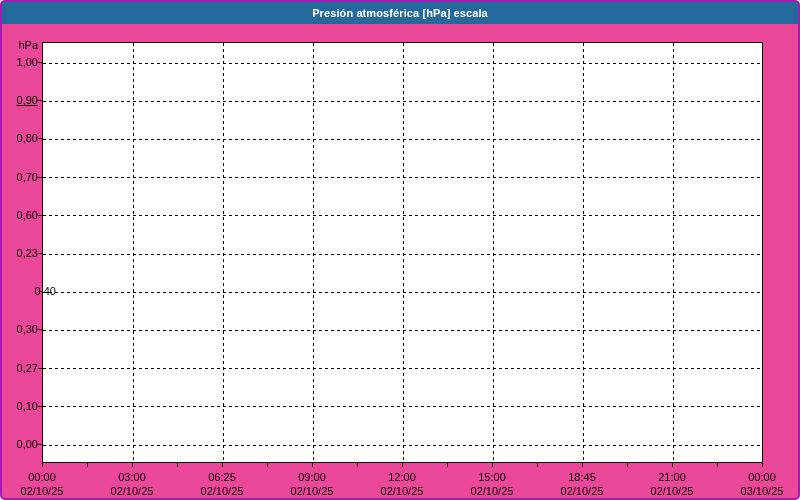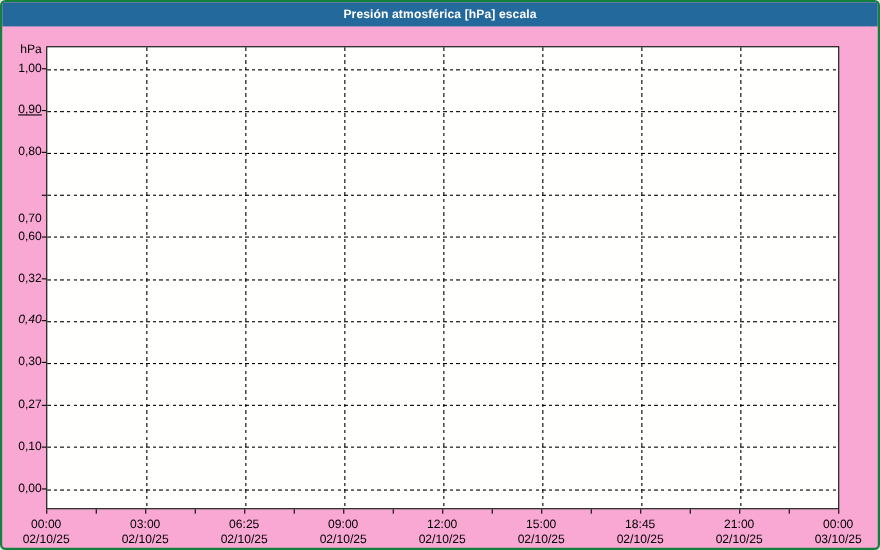--- a/index.html
+++ b/index.html
@@ -1,20 +1,20 @@
 <!DOCTYPE html>
 <html><head>
 <meta charset="utf-8">
 <style>
   html,body{margin:0;padding:0;background:#e8e8e8;}
   *{box-sizing:border-box;}
   #stage{
     position:relative;width:800px;height:500px;
-    background:#f9a8d4;
-    border:2px solid #15803d;
+    background:#ec4899;
+    border:2px solid #a21caf;
     border-radius:5px;
     overflow:hidden;
     font-family:"Liberation Sans","DejaVu Sans",sans-serif;
   }
   #titlebar{
     position:absolute;left:0;top:0;right:0;height:22px;
     background:#24699c;
     display:flex;align-items:center;justify-content:center;
   }
   #titlebar .title-text{
@@ -79,27 +79,27 @@
   <span class="yunit" style="left:2px;top:36px;">hPa</span>
 
   <div id="overlay">
       <div class="ytick" style="left: 36px; top: 60px;"></div>
       <div class="ylab" style="left: 2px; top: 53px;">1,00</div>
       <div class="ytick" style="left: 36px; top: 98.2px;"></div>
       <div class="ylab" style="left: 2px; top: 91.2px; text-decoration: underline;">0,90</div>
       <div class="ytick" style="left: 36px; top: 136.4px;"></div>
       <div class="ylab" style="left: 2px; top: 129.4px;">0,80</div>
       <div class="ytick" style="left: 36px; top: 174.6px;"></div>
-      <div class="ylab" style="left: 2px; top: 167.6px; margin-top: 22px;">0,70</div>
+      <div class="ylab" style="left: 2px; top: 167.6px;">0,70</div>
       <div class="ytick" style="left: 36px; top: 212.8px;"></div>
       <div class="ylab" style="left: 2px; top: 205.8px; text-align: right;">0,60</div>
       <div class="ytick" style="left: 36px; top: 251px;"></div>
-      <div class="ylab" style="left: 2px; top: 244px;">0,32</div>
+      <div class="ylab" style="left: 2px; top: 244px;">0,23</div>
       <div class="ytick" style="left: 36px; top: 289.2px;"></div>
-      <div class="ylab" style="left: 2px; top: 282.2px; font-style: italic;">0,40</div>
+      <div class="ylab" style="left: 20px; top: 282.2px;">0,40</div>
       <div class="ytick" style="left: 36px; top: 327.4px;"></div>
       <div class="ylab" style="left: 2px; top: 320.4px;">0,30</div>
       <div class="ytick" style="left: 36px; top: 365.6px;"></div>
       <div class="ylab" style="left: 2px; top: 358.6px;">0,27</div>
       <div class="ytick" style="left: 36px; top: 403.8px;"></div>
       <div class="ylab" style="left: 2px; top: 396.8px;">0,10</div>
       <div class="ytick" style="left: 36px; top: 442px;"></div>
       <div class="ylab" style="left: 2px; top: 435px;">0,00</div>
       <div class="xtick" style="left: 40px; top: 461px;"></div>
       <div class="xtick" style="left: 85px; top: 461px;"></div>

